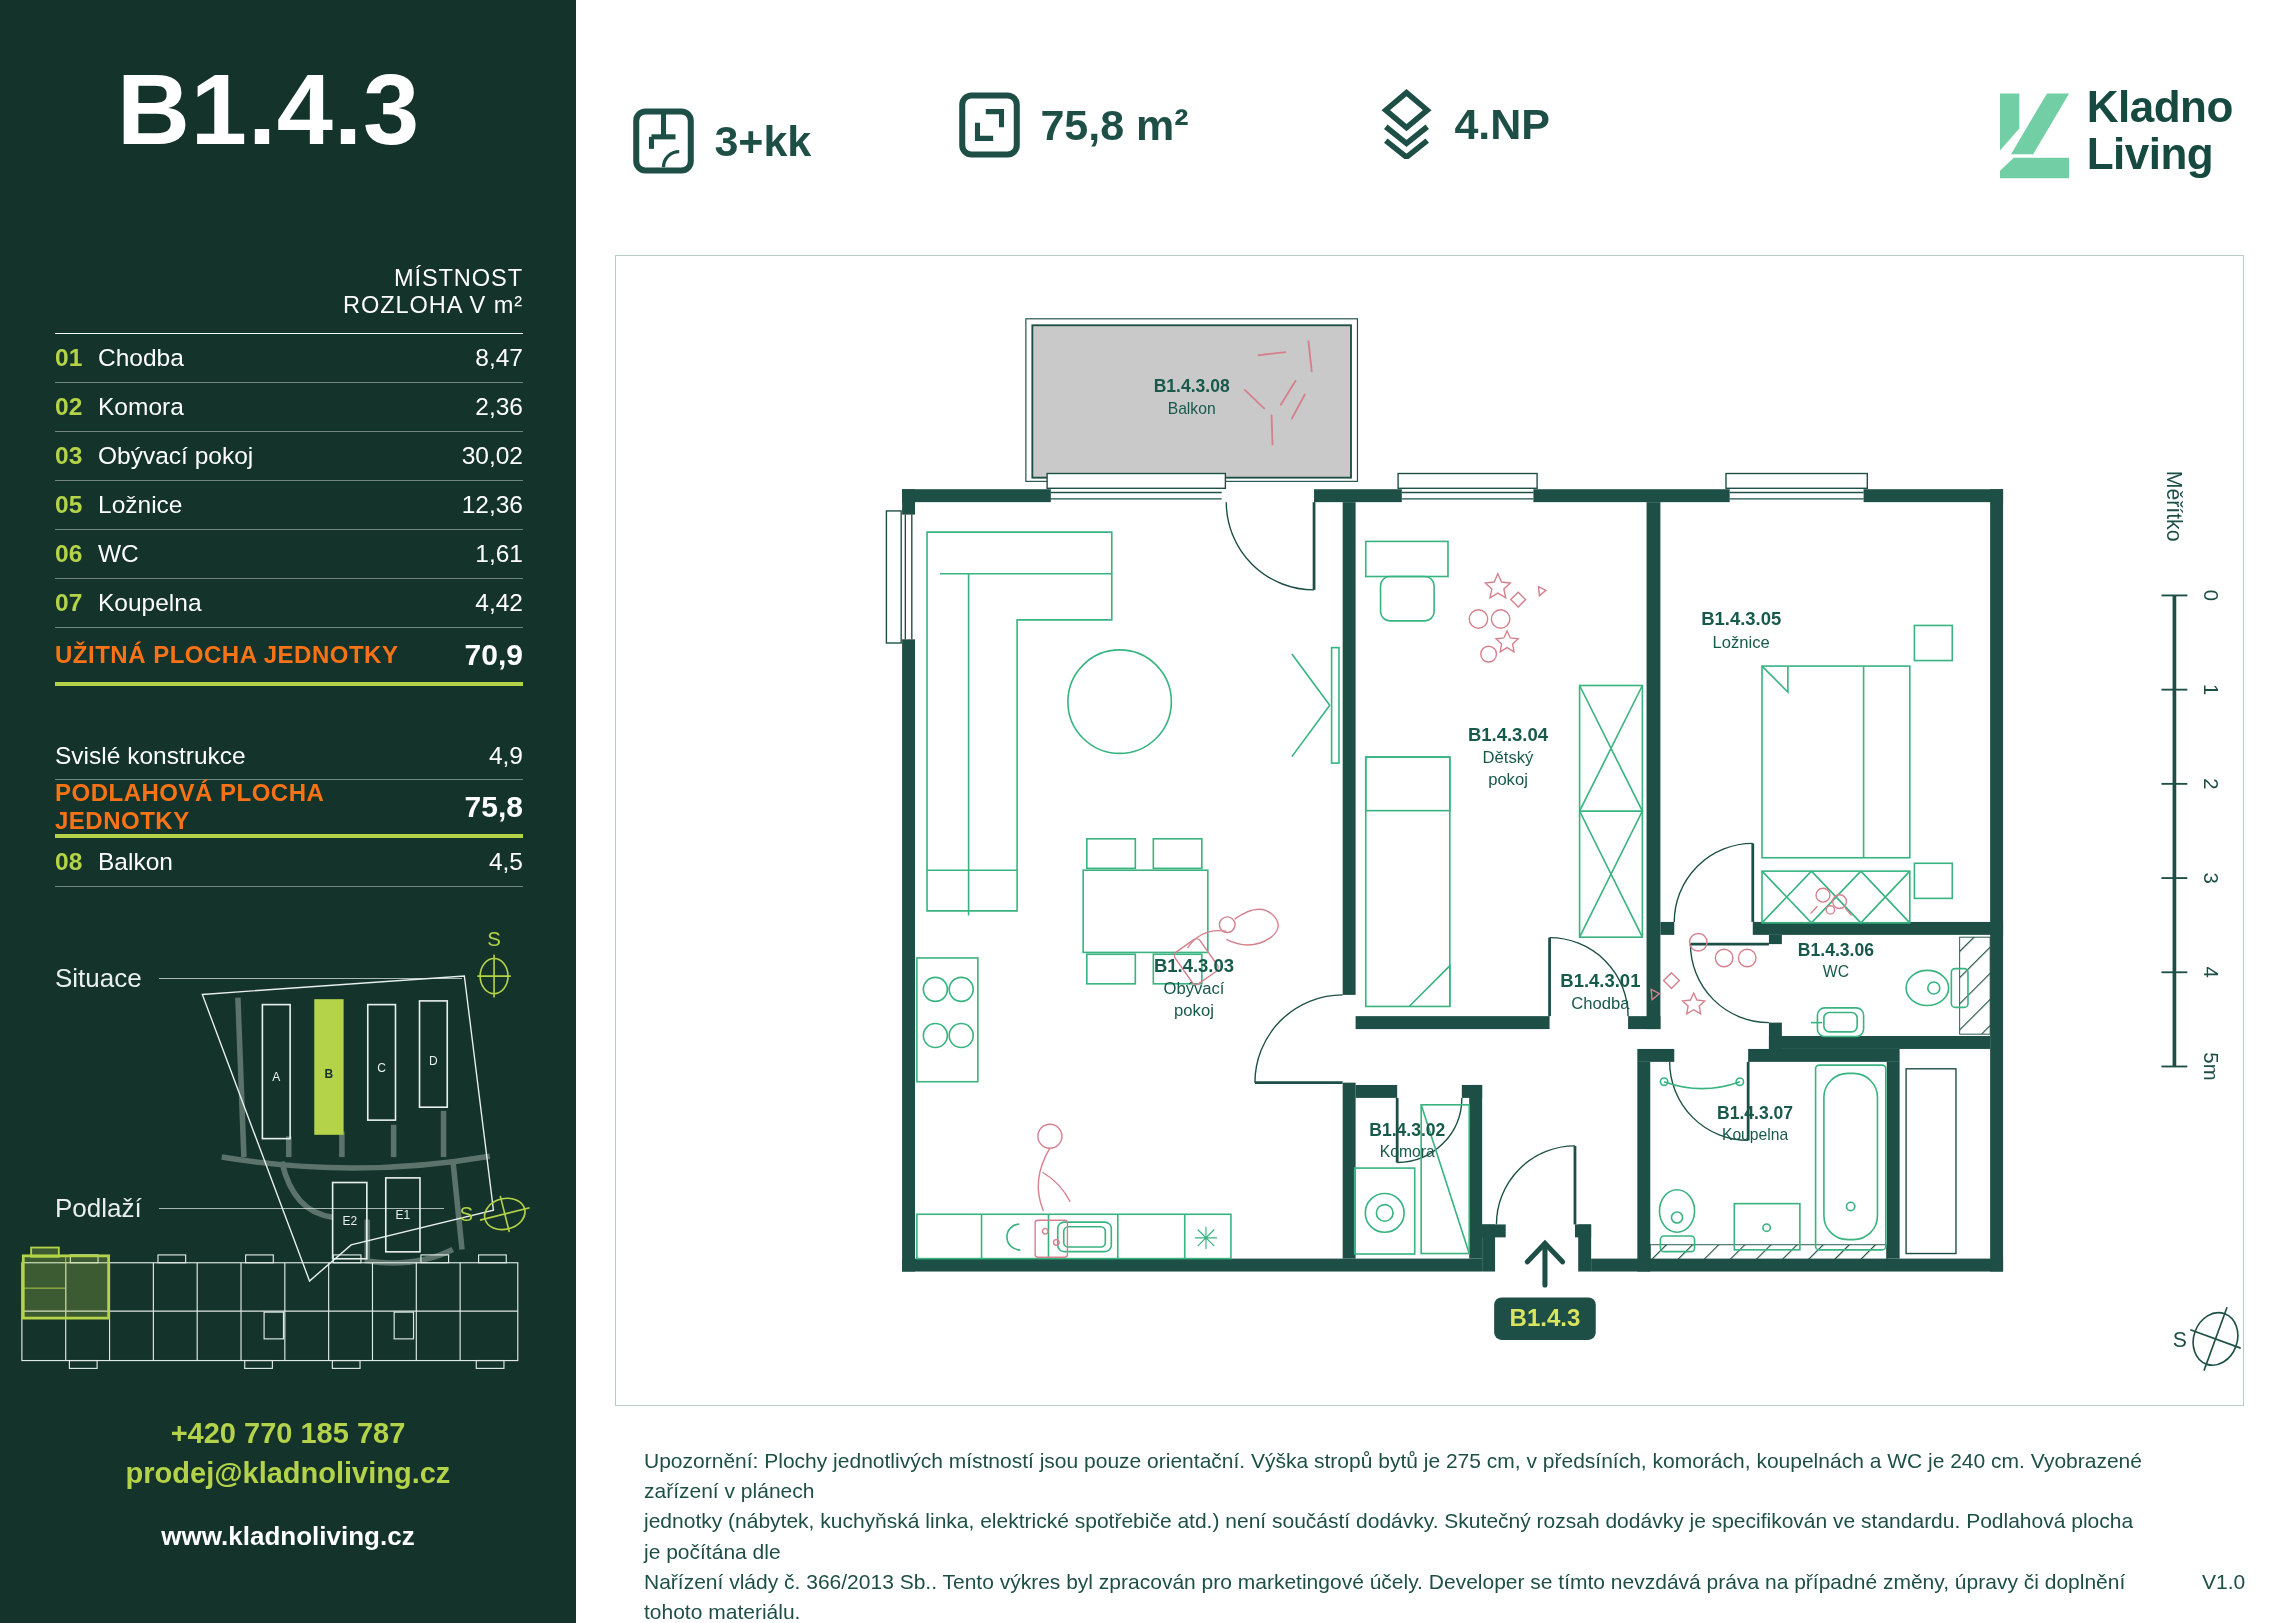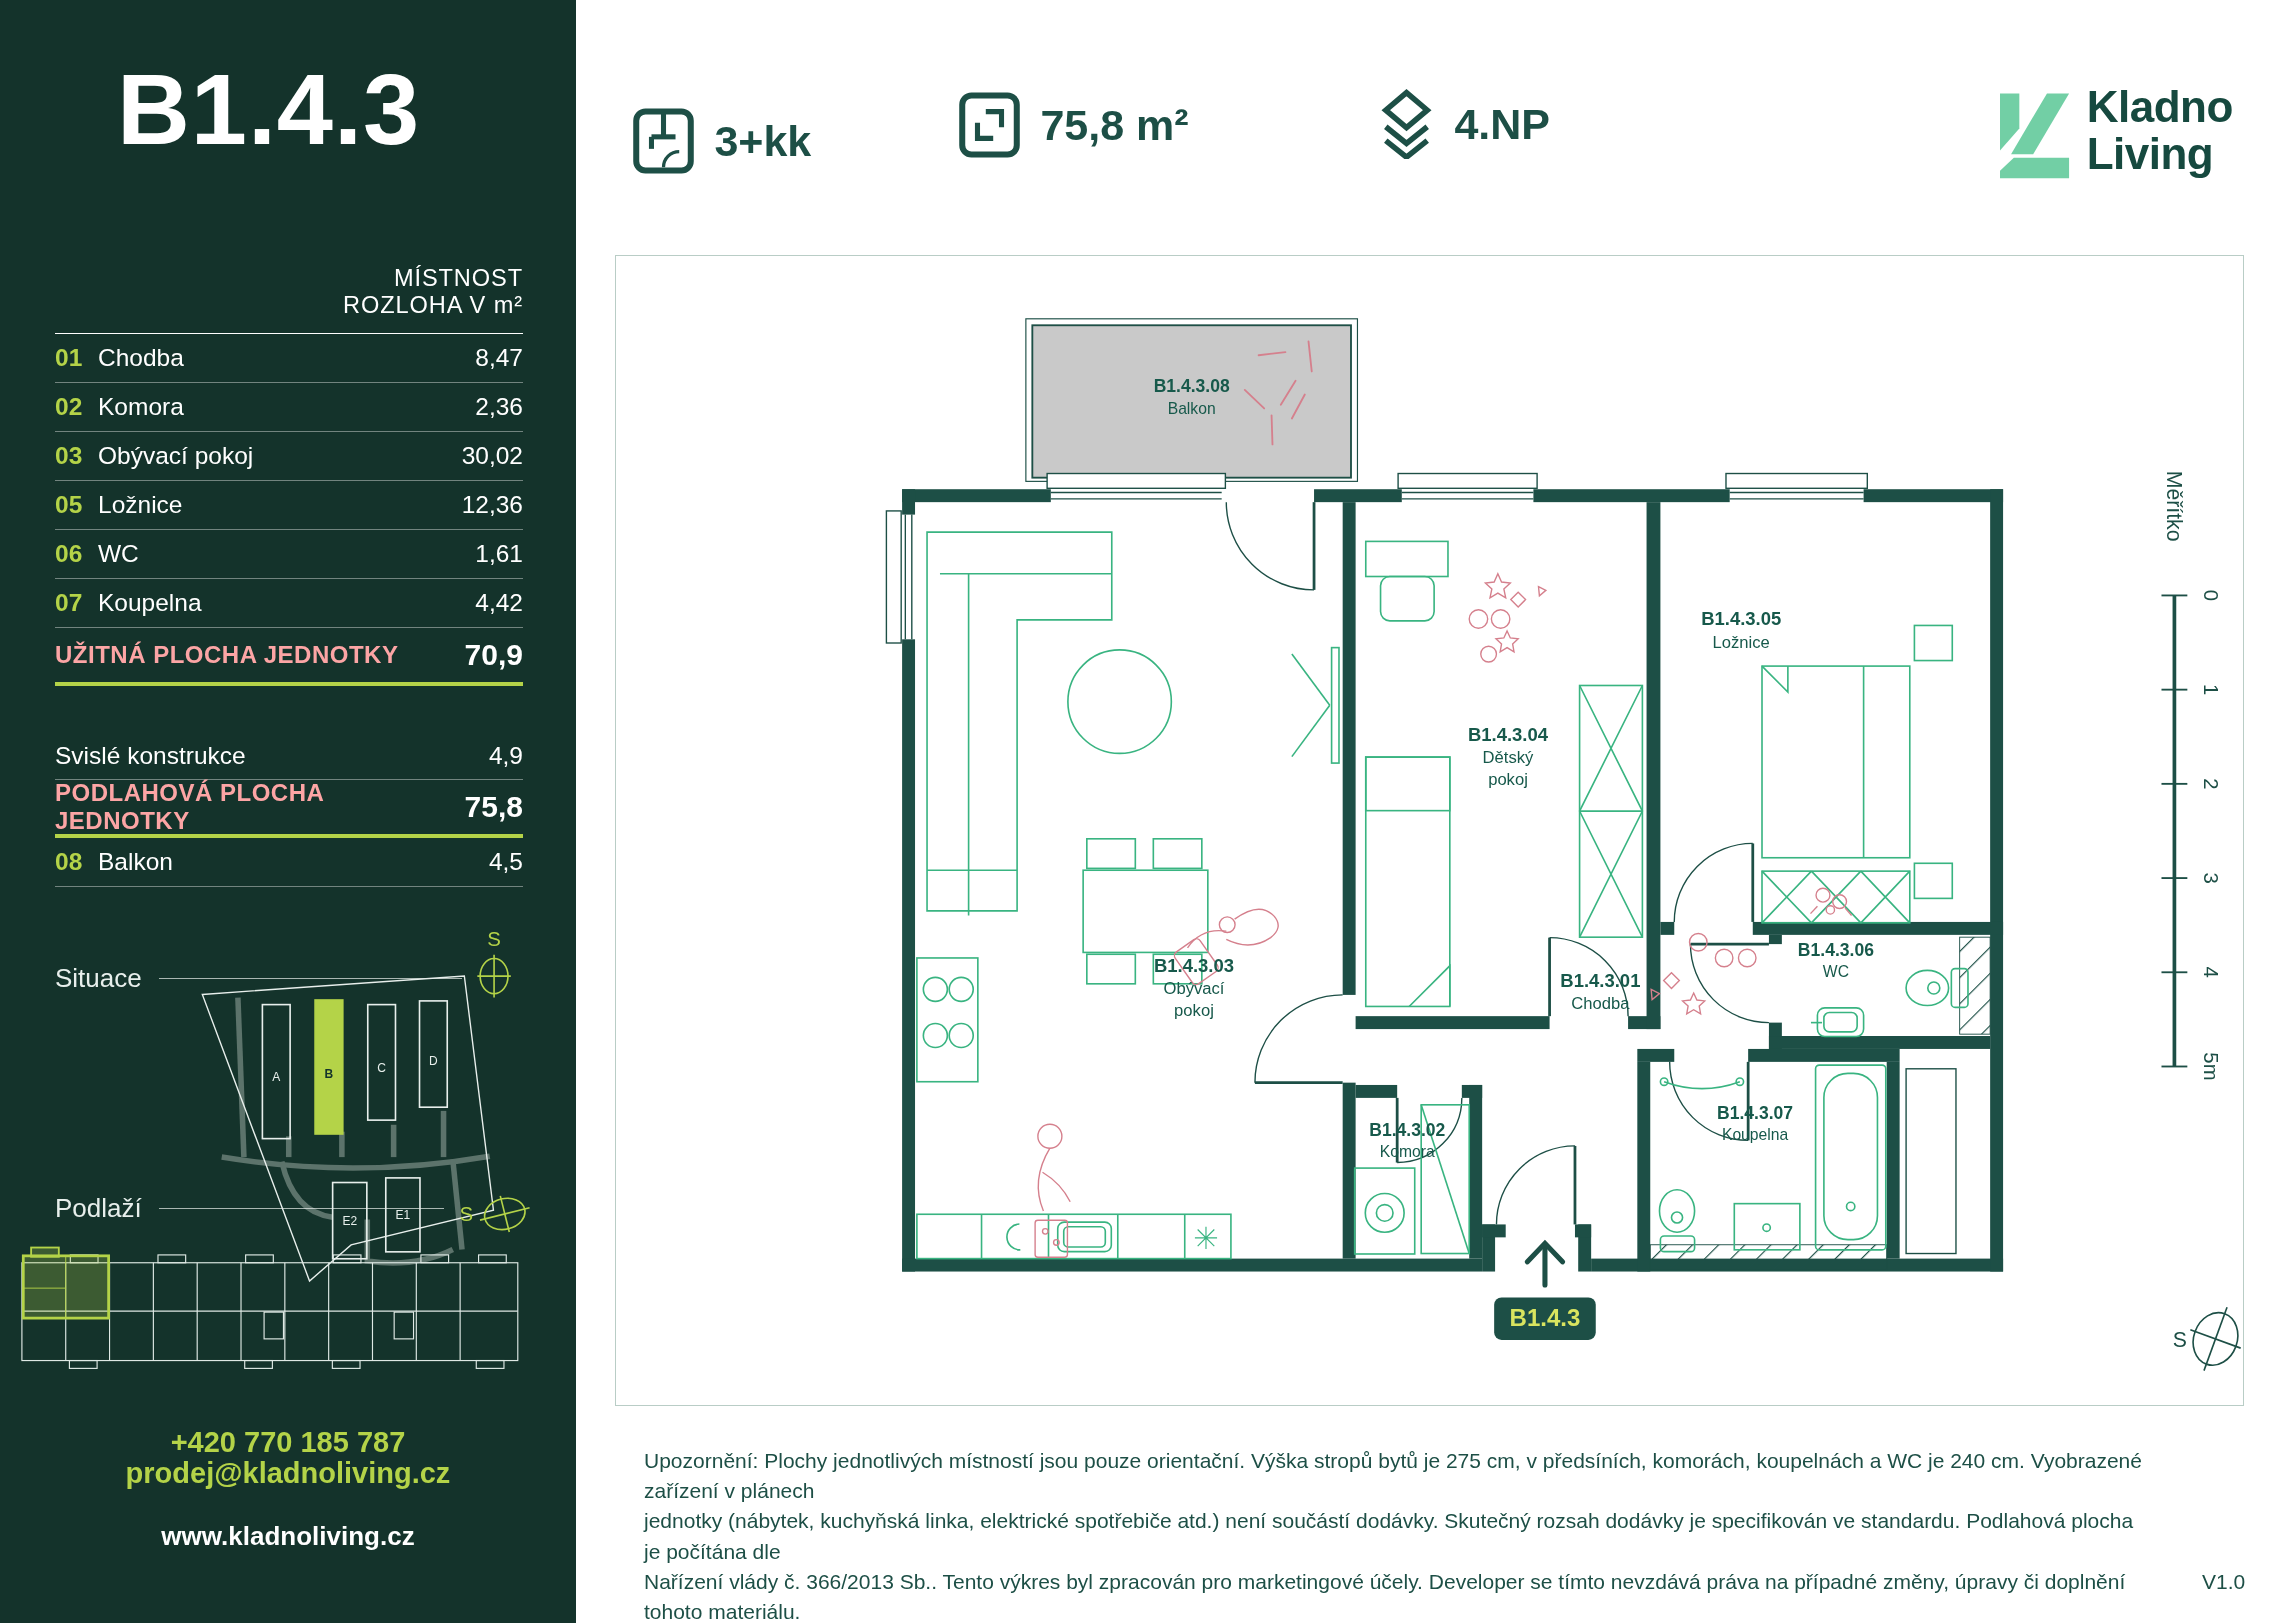--- a/index.html
+++ b/index.html
@@ -10,28 +10,28 @@
   
   .sidebar{position:absolute;left:0;top:0;width:576px;height:1623px;background:#14332b;}
   .unit-title{position:absolute;left:117px;top:59px;font-size:101px;font-weight:600;color:#ffffff;letter-spacing:0.9px;line-height:1;}
   .tbl{position:absolute;left:55px;top:265px;width:468px;color:#fff;}
   .tbl-head{display:flex;justify-content:space-between;align-items:flex-end;font-size:23.6px;letter-spacing:0.9px;color:#ffffff;padding-bottom:14px;border-bottom:1.9px solid #ffffff;flex-direction:column;}
   .trow{display:flex;align-items:center;height:48px;border-bottom:0.5px solid rgba(255,255,255,.4);font-size:24.5px;}
   .trow .num{width:43px;color:#b4d348;font-weight:700;}
   .trow .nm{flex:1;color:#ffffff;font-weight:400;}
   .trow .val{color:#ffffff;font-weight:400;}
   .total-row{display:flex;align-items:center;justify-content:space-between;height:54px;border-bottom:4.6px solid #b4d348;}
-  .total-row .lbl{color:#fca5a5;font-size:24px;font-weight:600;letter-spacing:0.5px;}
+  .total-row .lbl{color:#f97316;font-size:24px;font-weight:600;letter-spacing:0.5px;}
   .total-row .val{color:#ffffff;font-size:30px;font-weight:700;}
   .spacer{height:46px;}
   .sub-row{display:flex;align-items:center;justify-content:space-between;height:47px;border-bottom:0.5px solid rgba(255,255,255,.4);font-size:24.5px;color:#fff;}
   .section-row{position:absolute;display:flex;align-items:center;gap:17px;color:#e8efec;font-size:26px;}
   .section-row .rule{flex:1;border-top:0.9px solid rgba(233,240,236,.7);}
   .contact{position:absolute;left:0;width:576px;text-align:center;}
-  .c-phone{top:1417px;font-size:29px;font-weight:600;color:#b4d348;margin-top:9px;}
+  .c-phone{top:1417px;font-size:29px;font-weight:600;color:#b4d348;}
   .c-mail{top:1457px;font-size:29px;font-weight:600;color:#b4d348;}
   .c-web{top:1521px;font-size:26px;font-weight:700;color:#ffffff;}
   
   .badge{position:absolute;display:flex;align-items:center;gap:20.4px;color:#1d4f46;}
   .badge .btxt{font-size:43px;font-weight:600;letter-spacing:0px;white-space:nowrap;}
   .logo{position:absolute;left:2000px;top:84px;display:flex;align-items:flex-start;gap:16.7px;}
   .logo .ltxt{font-size:44px;font-weight:700;color:#16493f;line-height:1.06;letter-spacing:-0.5px;}
   
   .plan-frame{position:absolute;left:615px;top:255px;width:1629px;height:1151px;border:0.9px solid #b9cdc6;box-sizing:border-box;}
   .plan-frame svg{position:absolute;left:0;top:0;}

